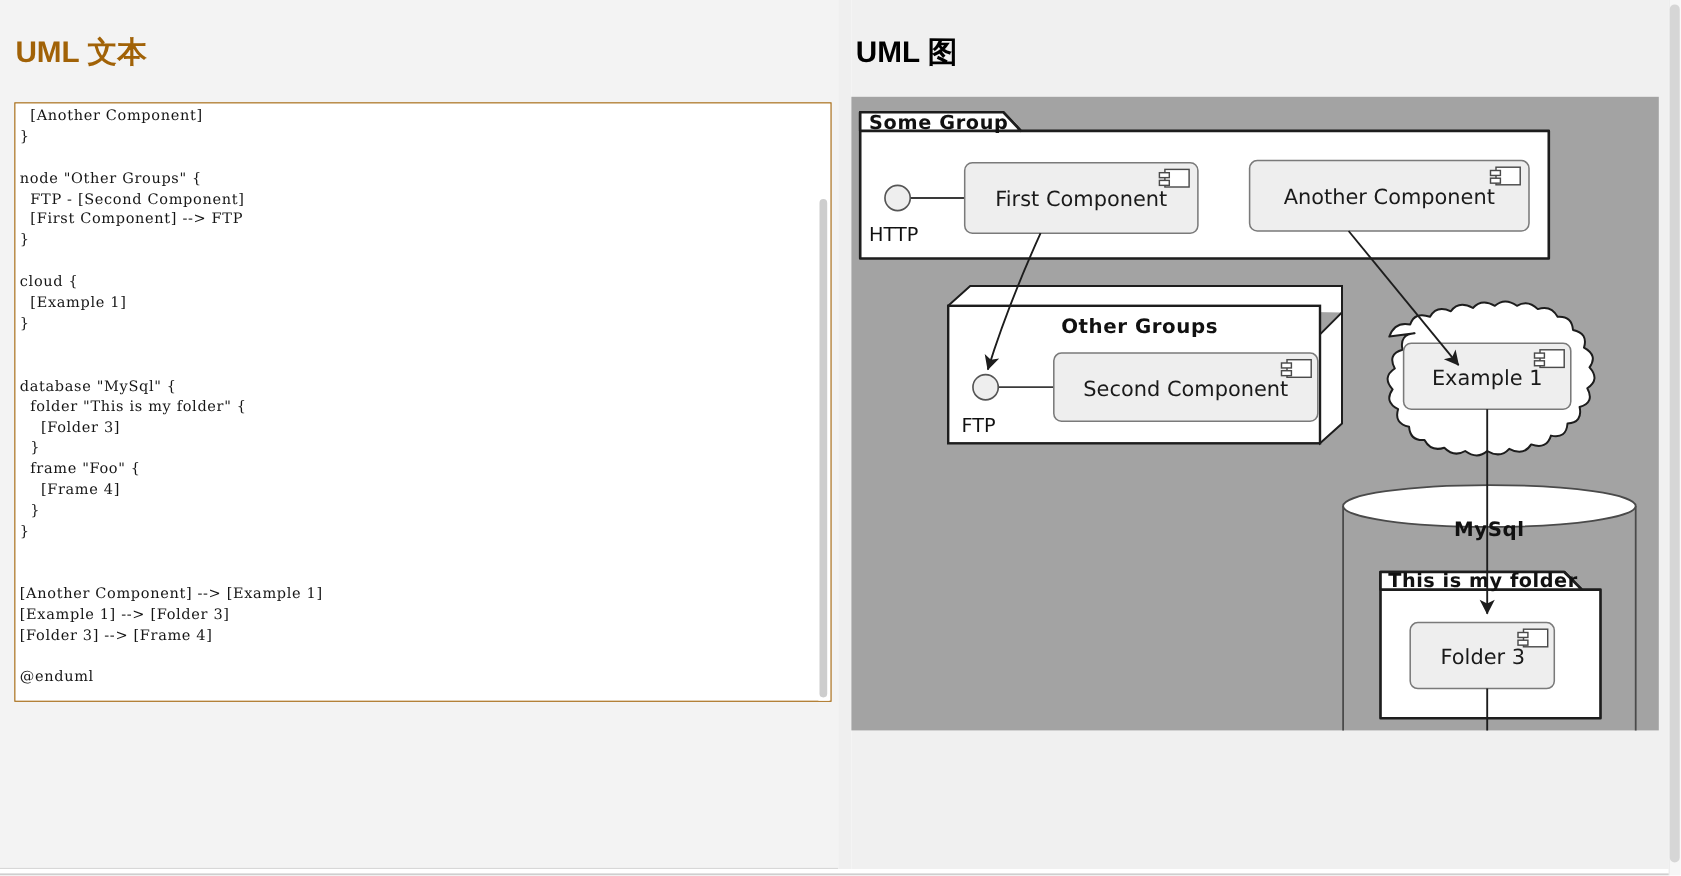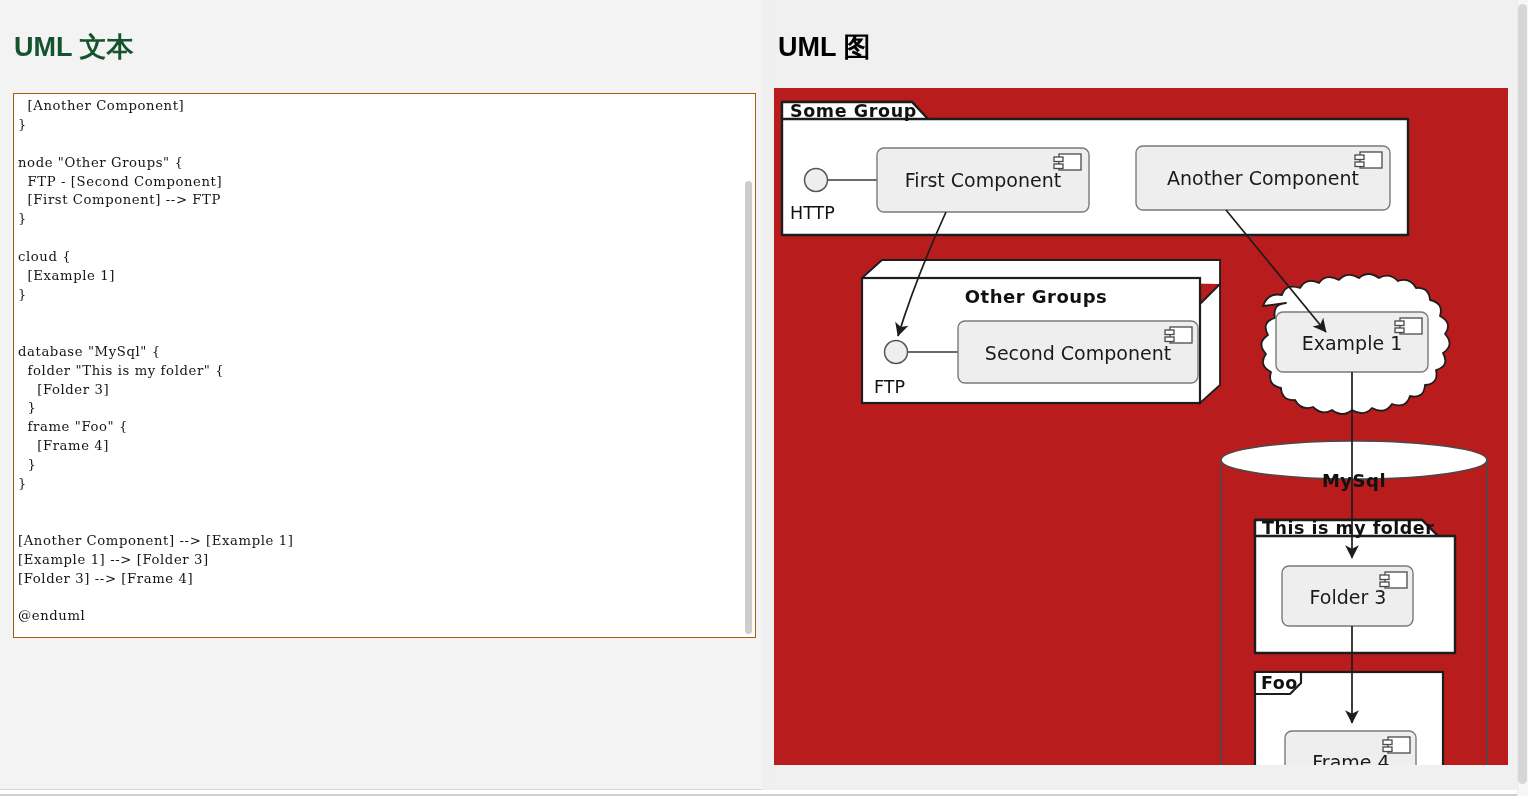--- a/index.html
+++ b/index.html
@@ -31,21 +31,21 @@
     position: absolute;
     left: 762px; top: 0;
     width: 12px; height: 790px;
     background: #efefef;
   }
   .panel-title {
     position: absolute;
     left: 14px; top: 34px;
     font-size: 27px;
     font-weight: bold;
-    color: #14532d;
+    color: #a16207;
     letter-spacing: 0px;
     line-height: 1;
     white-space: nowrap;
   }
   .code-wrap {
     position: absolute;
     left: 13px; top: 93px;
     width: 743px; height: 545px;
     background: #ffffff;
     border: 1px solid #a16207;
@@ -90,22 +90,22 @@
     font-size: 27px;
     font-weight: bold;
     color: #000000;
     line-height: 1;
     white-space: nowrap;
   }
   .diagram-surface {
     position: absolute;
     left: 0px; top: 88px;
     width: 734px;
-    height: 677px;
-    background: #b91c1c;
+    height: 576px;
+    background: #a3a3a3;
     overflow: hidden;
   }
   .diagram-surface svg { display: block; }
 
   
   .page-scroll-track {
     position: absolute;
     right: 0; top: 0;
     width: 11px; height: 796px;
     background: #f6f6f6;

